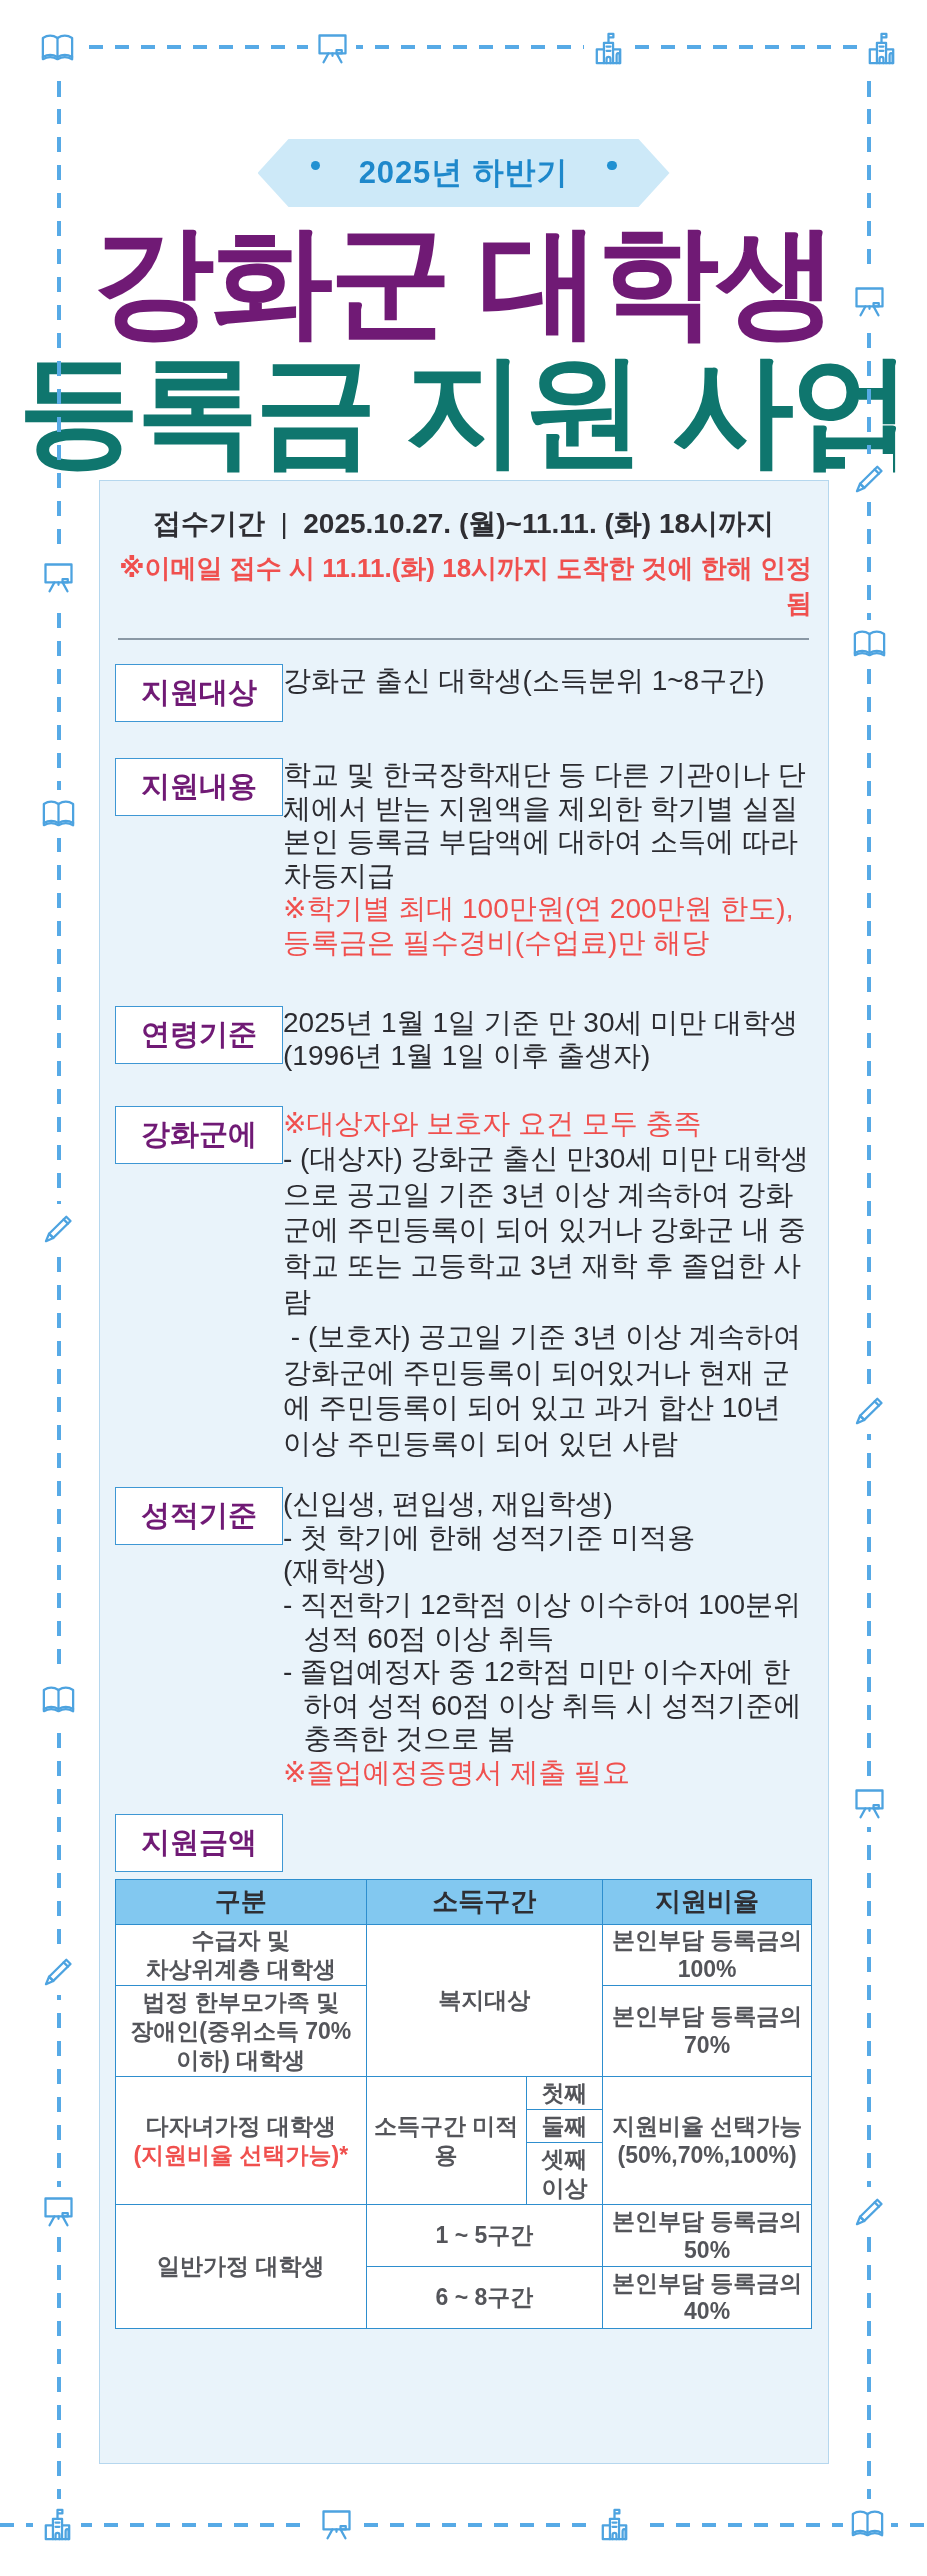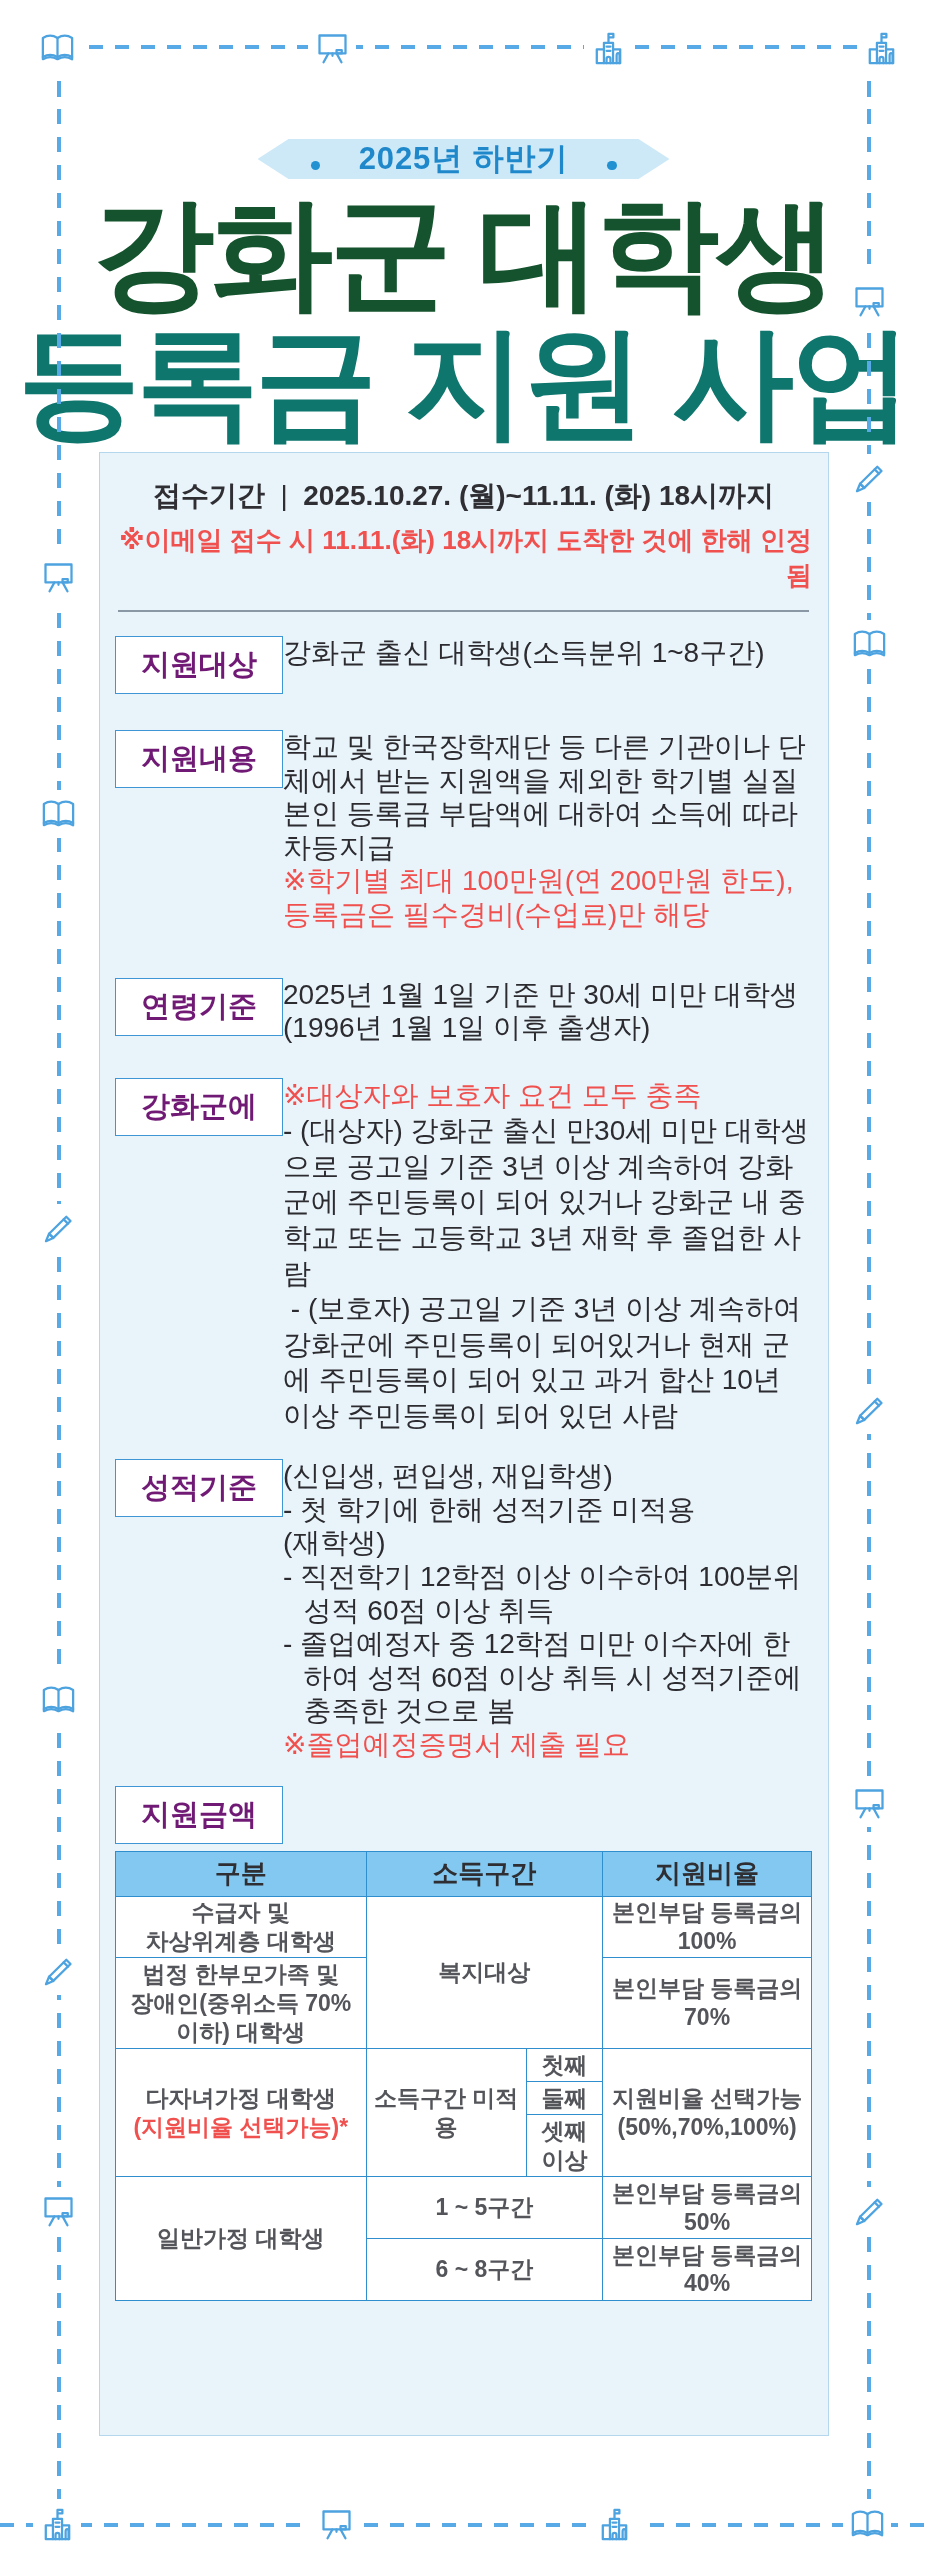--- a/index.html
+++ b/index.html
@@ -18,29 +18,29 @@
   .v-dash{position:absolute;width:4.3px;
     background:repeating-linear-gradient(180deg,#57aae6 0 15.5px,transparent 15.5px 28px);}
   .v-dash.left{left:57px;top:81px;height:2418px;}
   .v-dash.right{left:867px;top:81px;height:2418px;}
   .fi{position:absolute;width:48px;height:48px;background:#fff;
     display:flex;align-items:center;justify-content:center;transform:translate(-50%,-50%);}
   .fi svg{width:39px;height:39px;stroke:#4da3e0;stroke-width:1.4;fill:none;
     stroke-linecap:round;stroke-linejoin:round;}
 
   
-  .badge{width:412px;height:40px;margin:139px auto 0;background:#cde9f8;position:relative;
+  .badge{width:412px;height:68px;margin:139px auto 0;background:#cde9f8;position:relative;
     display:flex;align-items:center;justify-content:center;
     clip-path:polygon(0 50%,31px 0,calc(100% - 31px) 0,100% 50%,calc(100% - 31px) 100%,31px 100%);}
   .badge-text{color:#1e88cb;font-size:31px;font-weight:bold;letter-spacing:0.9px;}
   .dot{position:absolute;width:9.4px;height:9.4px;border-radius:50%;background:#2191d2;top:21.5px;}
   .dot.l{left:53px;} .dot.r{right:53px;}
   .title{line-height:1.02;text-align:center;font-weight:900;font-size:122px;
     letter-spacing:-3.4px;margin:12px 0 0;}
-  .title.t1{color:#14532d;}
+  .title.t1{color:#701a75;}
   .title.t2{color:#0f766e;margin-top:5px;}
 
   
   .box{width:730px;height:1984px;margin:6.9px auto 0;box-sizing:border-box;
     background:#e9f3fa;border:1.7px solid #b5d7ee;padding:12px 15.5px 0;overflow:hidden;}
   .red{color:#f0504e;}
   .period-line{text-align:center;font-size:28px;font-weight:bold;color:#2e2e33;margin-top:12px;}
   .period-line .sep{margin:0 15.5px;font-weight:normal;color:#2e2e33;}
   .period-note{text-align:right;font-size:26px;font-weight:bold;margin-top:8.6px;}
   .divider{height:1.7px;background:#8a98a5;margin:17px 3.4px 0;}

